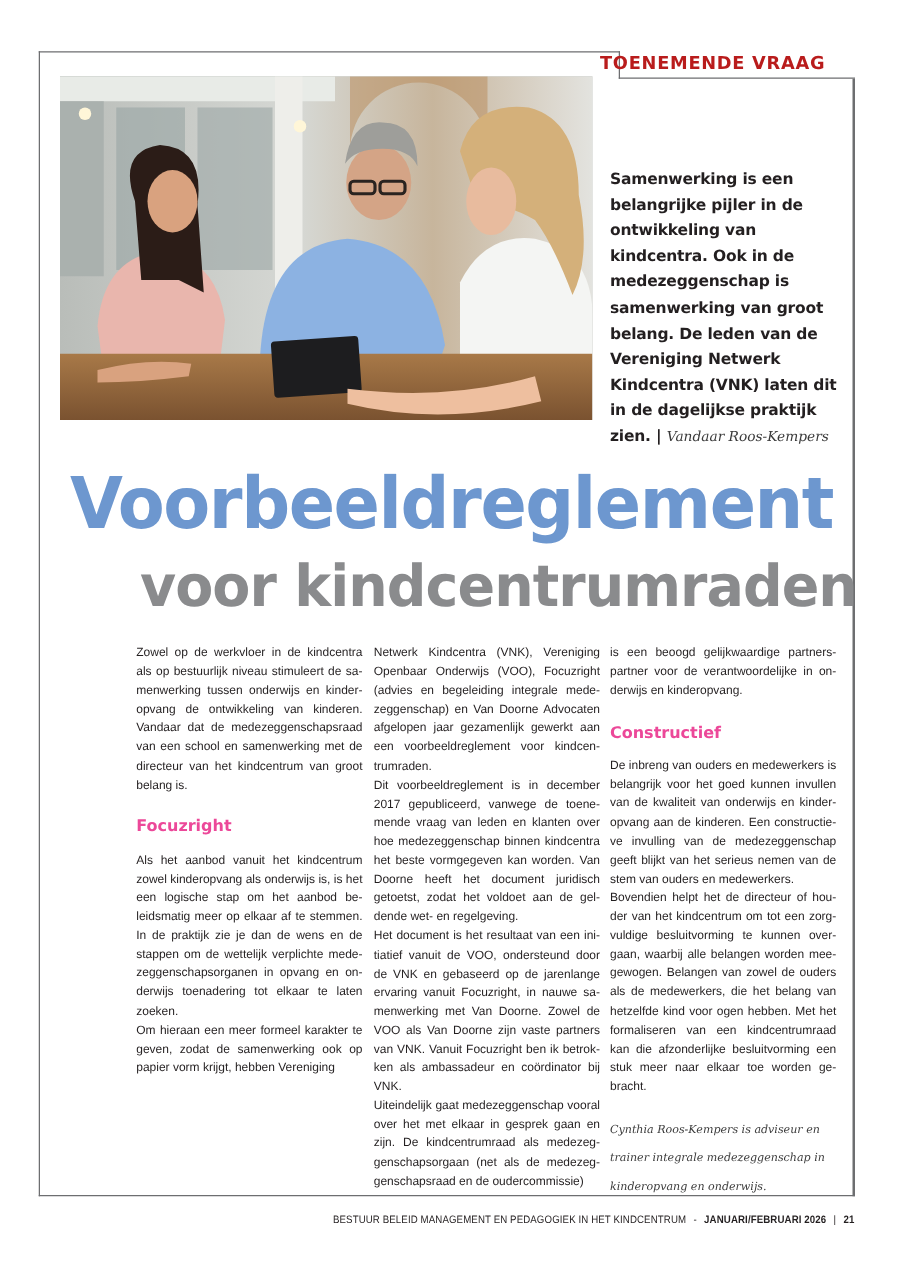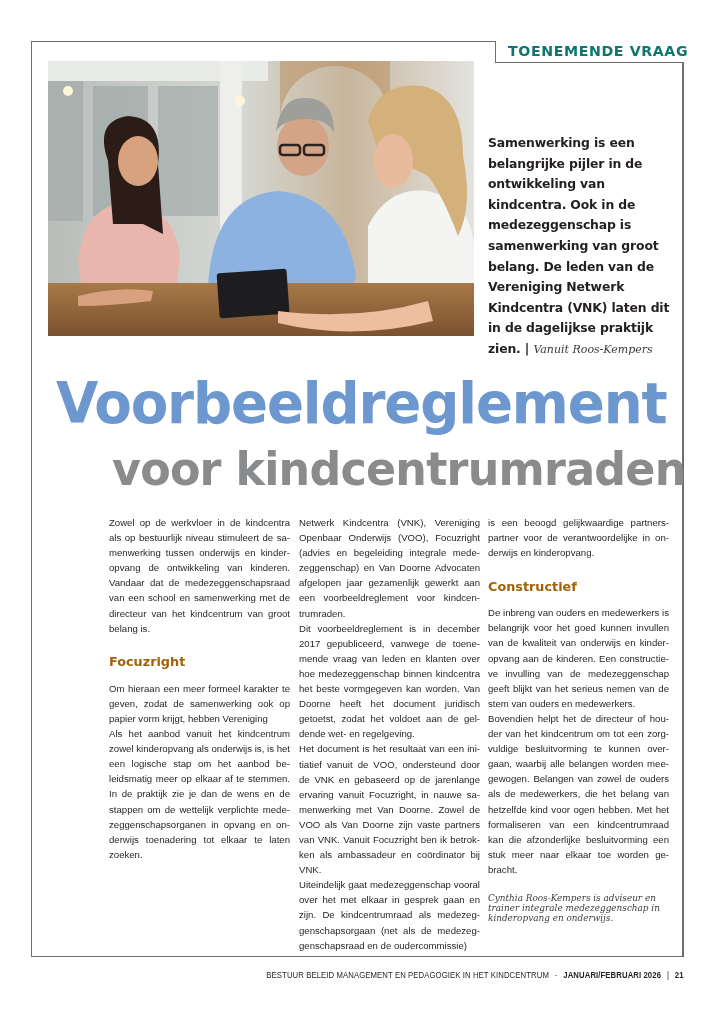--- a/index.html
+++ b/index.html
@@ -6,45 +6,45 @@
   body { width: 728px; height: 1024px; position: relative; overflow: hidden; font-family: "DejaVu Sans", sans-serif; color: #231f20; }
 
   
   .frame-left { position: absolute; left: 31px; top: 41px; width: 1px; height: 916px; background: #6d6e70; }
   .frame-bottom { position: absolute; left: 31px; top: 956px; width: 653px; height: 1px; background: #6d6e70; }
   .frame-right { position: absolute; left: 682px; top: 63px; width: 1.5px; height: 894px; background: #6d6e70; }
   .frame-top { position: absolute; left: 31px; top: 41px; width: 465px; height: 1px; background: #6d6e70; }
   .tab-left { position: absolute; left: 495px; top: 41px; width: 1px; height: 22px; background: #6d6e70; }
   .tab-bottom { position: absolute; left: 495px; top: 62px; width: 189px; height: 1px; background: #6d6e70; }
 
-  .kicker { position: absolute; left: 508px; top: 41px; width: 180px; height: 20px; font-family: "DejaVu Sans", sans-serif; font-weight: bold; font-size: 14.2px; letter-spacing: 0.6px; color: #0f766e; line-height: 20px; white-space: nowrap; }
+  .kicker { position: absolute; left: 480px; top: 41px; width: 180px; height: 20px; font-family: "DejaVu Sans", sans-serif; font-weight: bold; font-size: 14.2px; letter-spacing: 0.6px; color: #b91c1c; line-height: 20px; white-space: nowrap; }
 
   
   .photo { position: absolute; left: 48px; top: 61px; width: 426px; height: 275px; overflow: hidden; background: #c9ccc8; }
   .photo svg { display: block; }
 
   
   .intro { position: absolute; left: 488px; top: 133px; width: 185px; font-family: "DejaVu Sans", sans-serif; font-weight: bold; font-size: 12.4px; line-height: 20.6px; color: #231f20; letter-spacing: -0.15px; }
   .intro .author { font-weight: normal; font-style: italic; font-family: "DejaVu Serif", serif; font-size: 11px; color: #3a3a3a; letter-spacing: 0; }
   .intro .pipe { font-weight: bold; }
 
   
   .title-1 { position: absolute; left: 56px; top: 368px; width: 640px; font-family: "DejaVu Sans", sans-serif; font-weight: bold; font-size: 57px; line-height: 70px; color: #6d97cf; letter-spacing: -1.2px; white-space: nowrap; transform: scaleX(0.96); transform-origin: left top; }
   .title-2 { position: absolute; left: 112px; top: 440px; width: 560px; font-family: "DejaVu Sans", sans-serif; font-weight: bold; font-size: 46px; line-height: 58px; color: #8a8b8d; letter-spacing: -0.8px; white-space: nowrap; transform: scaleX(0.965); transform-origin: left top; }
 
   
   .col { position: absolute; top: 515px; width: 181px; font-family: "Liberation Sans", sans-serif; font-size: 9.6px; line-height: 15.1px; color: #231f20; text-align: justify; hyphens: manual; }
   .col p { margin: 0; }
   .col1 { left: 109px; }
   .col2 { left: 299px; }
   .col3 { left: 488px; }
-  .col h2 { margin: 0; font-family: "DejaVu Sans", sans-serif; font-weight: bold; font-size: 12.8px; line-height: 16px; color: #a16207; text-align: left; }
+  .col h2 { margin: 0; font-family: "DejaVu Sans", sans-serif; font-weight: bold; font-size: 12.8px; line-height: 16px; color: #ec4899; text-align: left; }
   .col1 h2 { margin-top: 18px; margin-bottom: 11px; }
   .col3 h2 { margin-top: 19px; margin-bottom: 10px; }
-  .bio { margin-top: 16px !important; font-family: "DejaVu Serif", serif; font-style: italic; font-size: 8.9px; line-height: 10px; color: #3a3a3a; text-align: left; }
+  .bio { margin-top: 16px !important; font-family: "DejaVu Serif", serif; font-style: italic; font-size: 8.9px; line-height: 23px; color: #3a3a3a; text-align: left; }
 
   .footer { position: absolute; right: 44px; top: 970px; font-family: "Liberation Sans", sans-serif; font-size: 8.6px; letter-spacing: 0.1px; color: #231f20; white-space: nowrap; transform: scaleX(0.9); transform-origin: right center; }
   .footer .issue, .footer .page { font-weight: bold; }
   .footer .sep { margin: 0 4px; }
 </style>
 </head>
 <body>
 
 <div class="frame-top"></div>
 <div class="frame-left"></div>
@@ -99,31 +99,31 @@
     <rect x="170" y="210" width="70" height="45" rx="3" fill="#1d1d1f" transform="rotate(-4 205 232)"></rect>
 
     <path d="M30 235 q40 -10 75 -5 l-2 10 q-40 5 -73 5z" fill="#d9a27f"></path>
     <path d="M230 250 q80 10 150 -10 l5 20 q-80 20 -155 2z" fill="#eebf9f"></path>
   </svg>
 </div>
 
 <div class="intro">
   <span>Samenwerking is een belang­rijke pijler in de ontwikkeling van kindcentra. Ook in de medezeggenschap is samen­werking van groot belang. De leden van de Vereniging Netwerk Kindcentra (VNK) laten dit in de dagelijkse praktijk zien.</span>
   <span class="pipe">|</span>
-  <span class="author">Vanuit Roos-Kempers</span>
+  <span class="author">Vandaar Roos-Kempers</span>
 </div>
 
 <h1 class="title-1" style="margin:0">Voorbeeldreglement</h1>
 <div class="title-2">voor kindcentrumraden</div>
 
 <div class="col col1">
   <p>Zowel op de werkvloer in de kindcentra als op bestuurlijk niveau stimuleert de sa­menwerking tussen onderwijs en kinder­opvang de ontwikkeling van kinderen. Vandaar dat de medezeggenschapsraad van een school en samenwerking met de directeur van het kindcentrum van groot belang is.</p>
   <h2>Focuzright</h2>
+  <p>Als het aanbod vanuit het kindcentrum zowel kinderopvang als onderwijs is, is het een logische stap om het aanbod be­leidsmatig meer op elkaar af te stemmen. In de praktijk zie je dan de wens en de stappen om de wettelijk verplichte mede­zeggenschapsorganen in opvang en on­derwijs toenadering tot elkaar te laten zoeken.</p>
   <p>Om hieraan een meer formeel karakter te geven, zodat de samenwerking ook op papier vorm krijgt, hebben Vereniging</p>
-  <p>Als het aanbod vanuit het kindcentrum zowel kinderopvang als onderwijs is, is het een logische stap om het aanbod be­leidsmatig meer op elkaar af te stemmen. In de praktijk zie je dan de wens en de stappen om de wettelijk verplichte mede­zeggenschapsorganen in opvang en on­derwijs toenadering tot elkaar te laten zoeken.</p>
 </div>
 
 <div class="col col2">
   <p>Netwerk Kindcentra (VNK), Vereniging Openbaar Onderwijs (VOO), Focuzright (advies en begeleiding integrale mede­zeggenschap) en Van Doorne Advocaten afgelopen jaar gezamenlijk gewerkt aan een voorbeeldreglement voor kindcen­trumraden.</p>
   <p>Dit voorbeeldreglement is in december 2017 gepubliceerd, vanwege de toene­mende vraag van leden en klanten over hoe medezeggenschap binnen kindcen­tra het beste vormgegeven kan worden. Van Doorne heeft het document juridisch getoetst, zodat het voldoet aan de gel­dende wet- en regelgeving.</p>
   <p>Het document is het resultaat van een ini­tiatief vanuit de VOO, ondersteund door de VNK en gebaseerd op de jarenlange ervaring vanuit Focuzright, in nauwe sa­menwerking met Van Doorne. Zowel de VOO als Van Doorne zijn vaste partners van VNK. Vanuit Focuzright ben ik betrok­ken als ambassadeur en coördinator bij VNK.</p>
   <p>Uiteindelijk gaat medezeggenschap voor­al over het met elkaar in gesprek gaan en zijn. De kindcentrumraad als medezeg­genschapsorgaan (net als de medezeg­genschapsraad en de oudercommissie)</p>
 </div>
 
 <div class="col col3">

